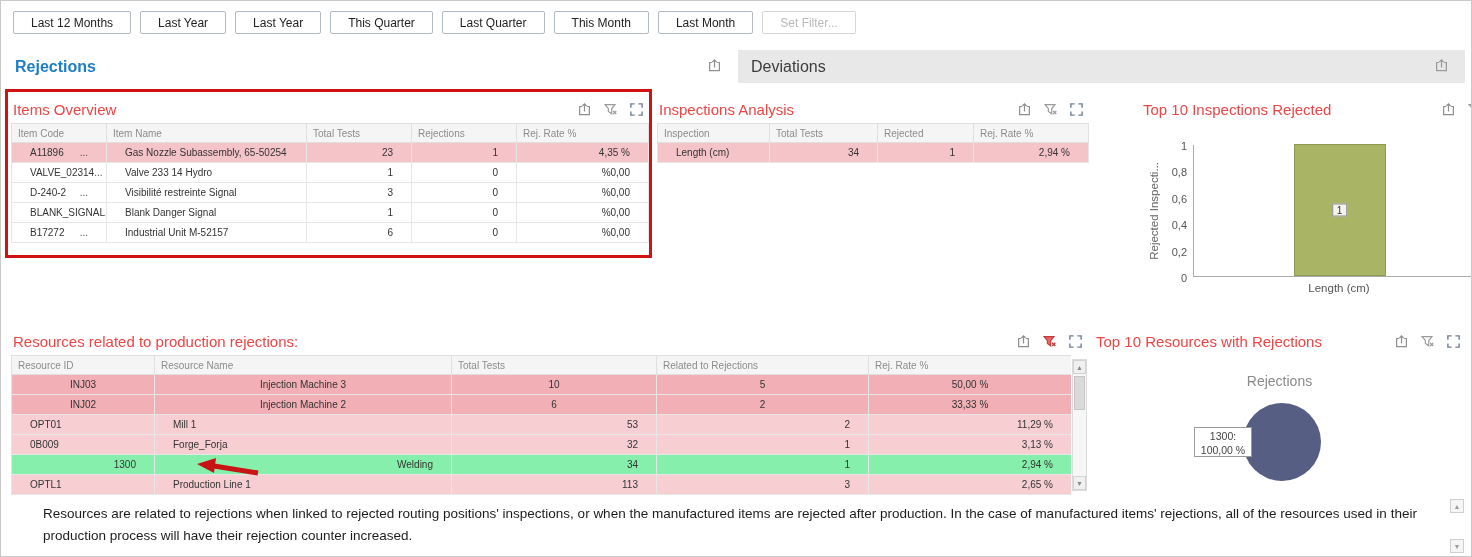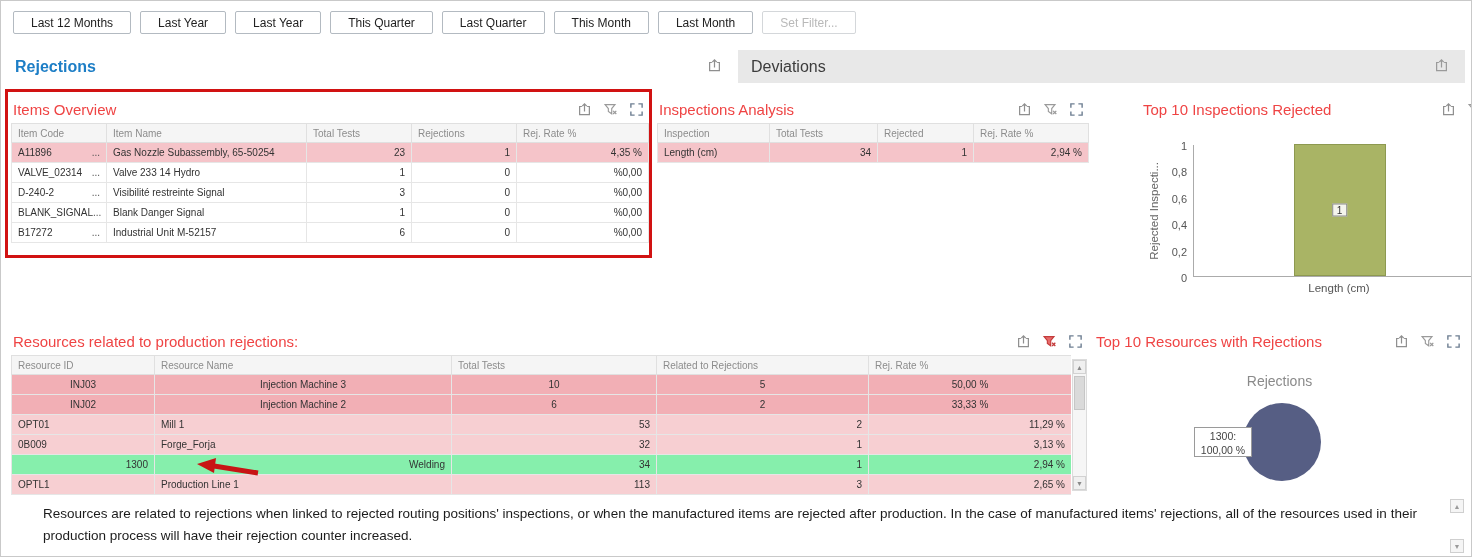--- a/index.html
+++ b/index.html
@@ -29,21 +29,21 @@
                 height: 30px; padding: 2px 4px 0 2px; }
   .panel-title { color: #ef4444; font-size: 15px; font-weight: 400; }
   .panel-icons { display: flex; gap: 11px; align-items: center; }
   .panel-icons span { cursor: pointer; }
   .ic { width: 15px; height: 15px; display: block; }
 
   
   table.tbl { border-collapse: collapse; table-layout: fixed; font-size: 10px; color: #333; }
   .tbl th { background: #f5f5f5; color: #8c8c8c; font-weight: 400; text-align: left;
             border: 1px solid #e0e0e0; height: 19px; padding: 0 6px; white-space: nowrap; overflow: hidden; cursor: pointer; }
-  .tbl td { border: 1px solid #e6e6e6; height: 20px; padding: 0 6px; white-space: nowrap; overflow: hidden; }
+  .tbl td { border: 1px solid #e6e6e6; height: 20px; padding: 0 18px; white-space: nowrap; overflow: hidden; }
   .num { text-align: right; }
   .r-pink  td { background: #f5c4c9; }
   .r-pink1 td { background: #f7cfd2; }
   .r-pink2 td { background: #f2afb5; text-align: center; }
   .r-sel   td { background: #86efac; text-align: right; }
   .code-cell { display: flex; justify-content: space-between; }
   .trunc { color: #555; }
 
   .items-panel { left: 10px; top: 92px; width: 637px; }
   .insp-panel  { left: 656px; top: 92px; width: 431px; }

